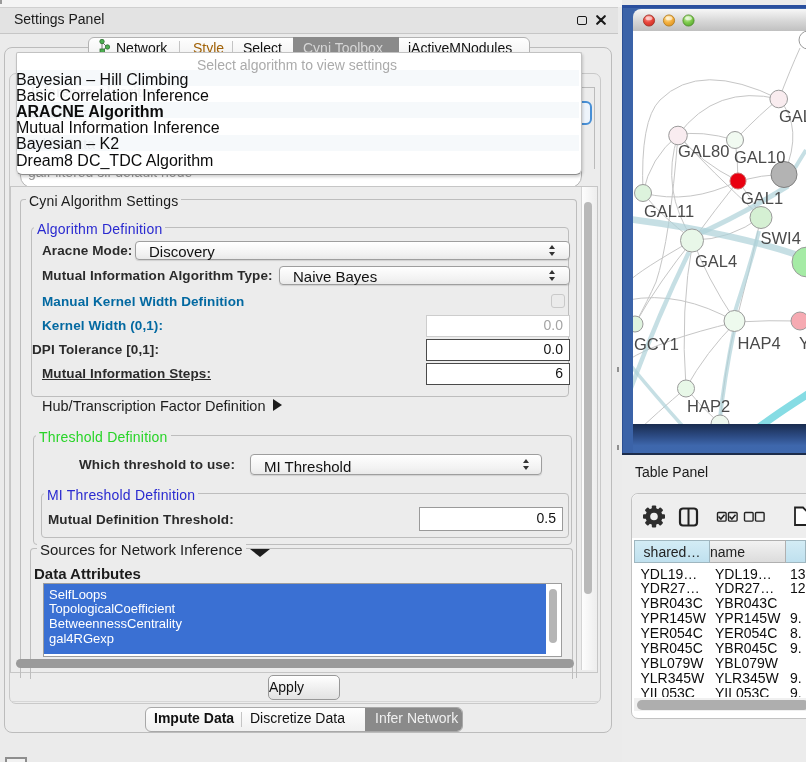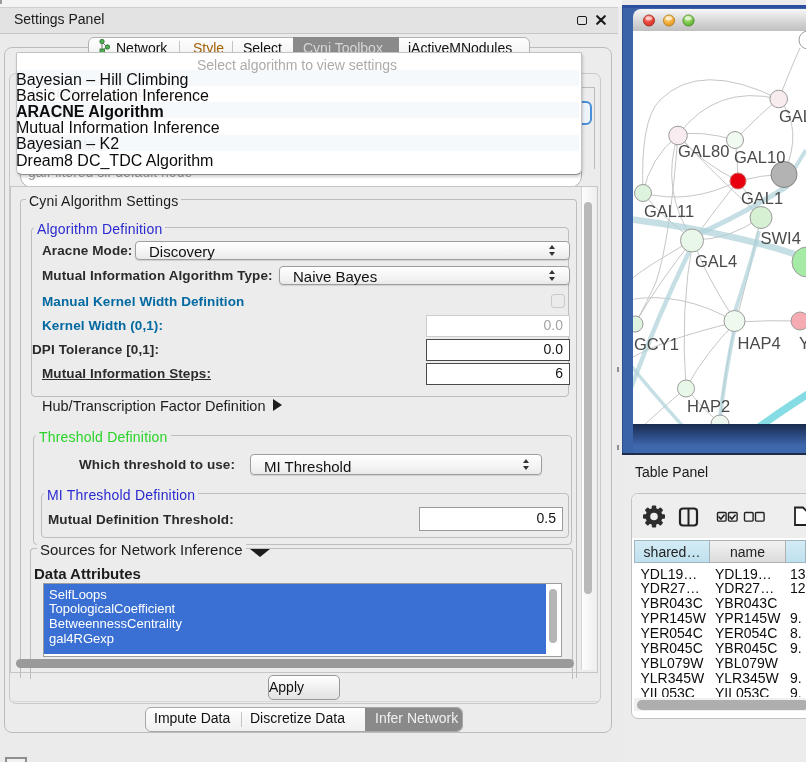--- a/index.html
+++ b/index.html
@@ -120,21 +120,21 @@
 <div class="abs" style="left:16px;top:659px;width:558px;height:9px;background:#9a9a9a;border-radius:4.5px;"></div>
 
 <div class="abs" style="left:268px;top:675px;width:70px;height:23px;background:linear-gradient(#ffffff,#ededed 60%,#e2e2e2);border:1px solid #989898;border-radius:5px;text-align:left;font-size:14px;font-weight:500;color:#111;line-height:23px;">Apply</div>
 
 <div class="abs" style="left:11px;top:701px;width:588px;height:1px;background:#d6d6d6;"></div>
 
 <div class="abs" style="left:145px;top:707px;width:316px;height:23px;background:linear-gradient(#fefefe,#f0f0f0);border:1px solid #a8a8a8;border-radius:6px;overflow:hidden;">
  <div class="abs" style="left:95px;top:4px;width:1px;height:15px;background:#c4c4c4;"></div>
  <div class="abs" style="left:219px;top:0;width:97px;height:23px;background:#8a8a8a;"></div>
 </div>
-<div class="abs" style="left:154px;top:710px;font-size:14px;font-weight:400;color:#111;">Impute Data</div>
+<div class="abs" style="left:154px;top:710px;font-size:14px;font-weight:700;color:#111;">Impute Data</div>
 <div class="abs" style="left:250px;top:710px;font-size:14px;font-weight:500;color:#111;">Discretize Data</div>
 <div class="abs" style="left:375px;top:710px;font-size:14px;font-weight:500;color:#f0f0f0;">Infer Network</div>
 
 <div class="abs" style="left:16px;top:52px;width:564px;height:121px;background:#fff;border:1px solid #c2c2c2;border-bottom:1.5px solid #8e8e8e;border-radius:2px 2px 6px 6px;box-shadow:1px 2px 3px rgba(0,0,0,0.18);"></div>
 <div class="abs" style="left:17px;top:69.5px;width:562px;height:16.2px;background:#f6f9fb;"></div>
 <div class="abs" style="left:17px;top:102px;width:562px;height:16.2px;background:#f6f9fb;"></div>
 <div class="abs" style="left:17px;top:134.5px;width:562px;height:16.2px;background:#f6f9fb;"></div>
 <div class="abs" style="left:31px;top:84px;font-size:14px;font-weight:bold;color:rgba(110,120,130,0.10);">Inference Algorithm</div>
 <div class="abs" style="left:29px;top:107px;font-size:14px;color:rgba(110,120,130,0.09);">ARACNE Algorithm</div>
 <div class="abs" style="left:28px;top:136px;font-size:14px;color:rgba(110,120,130,0.09);">Table Data</div>
@@ -280,21 +280,21 @@
   <rect x="123.5" y="18.5" width="8.6" height="8.6" rx="1"></rect>
  </g>
  <g fill="none" stroke="#222" stroke-width="1.6">
   <path d="M86.5 22.5 l2.4 2.6 l3.6 -4.4"></path>
   <path d="M97.5 22.5 l2.4 2.6 l3.6 -4.4"></path>
  </g>
  <path d="M163 13.5 h8 l5 5 v12.5 h-13 Z" fill="#fff" stroke="#222" stroke-width="1.8"></path>
 </svg>
 
 <div class="abs" style="left:634px;top:540px;width:76px;height:23px;background:linear-gradient(#d3ecf5,#bfe0ee);border:1px solid #9fb6bf;box-sizing:border-box;font-size:14px;color:#222;text-align:center;line-height:22px;">shared…</div>
-<div class="abs" style="left:710px;top:540px;width:76px;height:23px;background:linear-gradient(#f2f2f2,#dcdcdc);border:1px solid #b0b0b0;border-left:none;box-sizing:border-box;font-size:14px;color:#222;text-align:center;line-height:22px;">name</div>
+<div class="abs" style="left:710px;top:540px;width:76px;height:23px;background:linear-gradient(#f2f2f2,#dcdcdc);border:1px solid #b0b0b0;border-left:none;box-sizing:border-box;font-size:14px;color:#222;line-height:22px;">name</div>
 <div class="abs" style="left:786px;top:540px;width:20px;height:23px;background:linear-gradient(#d3ecf5,#bfe0ee);border:1px solid #9fb6bf;border-left:none;box-sizing:border-box;"></div>
 
 <div class="abs" style="left:634px;top:566.5px;width:172px;height:130px;overflow:hidden;font-size:14px;color:#0d0d0d;">
  <div class="abs" style="left:6.5px;top:0;line-height:14.9px;">YDL19…<br>YDR27…<br>YBR043C<br>YPR145W<br>YER054C<br>YBR045C<br>YBL079W<br>YLR345W<br>YIL053C</div>
  <div class="abs" style="left:81px;top:0;line-height:14.9px;">YDL19…<br>YDR27…<br>YBR043C<br>YPR145W<br>YER054C<br>YBR045C<br>YBL079W<br>YLR345W<br>YIL053C</div>
  <div class="abs" style="left:156px;top:0;line-height:14.9px;">13<br>12<br>&nbsp;<br>9.<br>8.<br>9.<br>&nbsp;<br>9.<br>9.</div>
 </div>
 
 <div class="abs" style="left:634px;top:698px;width:172px;height:13px;background:#f0f0f0;"></div>
 <div class="abs" style="left:637px;top:699.5px;width:172px;height:10px;background:#aeaeae;border-radius:5px;"></div>

